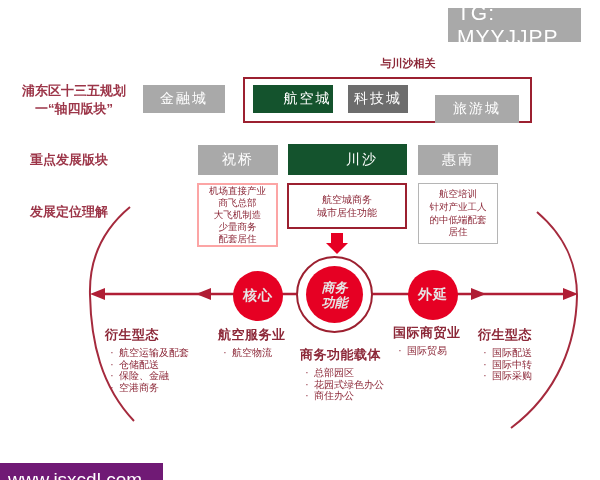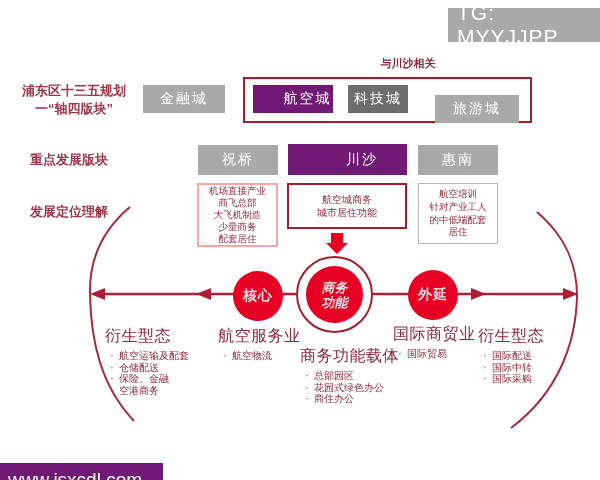--- a/index.html
+++ b/index.html
@@ -5,21 +5,21 @@
   * { margin: 0; padding: 0; box-sizing: border-box; }
   body { font-family: "Liberation Sans", "DejaVu Sans", sans-serif; background: #ffffff; }
   .stage {
     position: relative; width: 600px; height: 480px;
     background: #ffffff; overflow: hidden;
   }
   .abs { position: absolute; }
 
   
   .tg-box {
-    left: 448px; top: 8px; width: 152px; height: 34px;
+    left: 448px; top: 8px; width: 133px; height: 34px;
     background: #a9a9a9; color: #ffffff; font-size: 21px;
     display: flex; align-items: center; padding-left: 9px; letter-spacing: 1px;
   }
   .site-box {
     left: 0; top: 448px; width: 163px; height: 33px;
     background: #701a75; color: #ffffff; font-size: 19px;
     display: flex; align-items: center; padding-left: 8px; margin-top: 15px;
   }
 
   
@@ -28,21 +28,21 @@
   .focus-label { left: 30px; top: 151px; }
   .position-label { left: 30px; top: 203px; }
 
   
   .city-box {
     height: 28px; color: #ffffff; font-size: 14px;
     display: flex; align-items: center; justify-content: center; letter-spacing: 2px;
   }
   .bg-gray { background: #a9a9a9; }
   .bg-darkgray { background: #6d6d6d; }
-  .bg-red { background: #701a75; padding-left: 29px; }
+  .bg-red { background: #14532d; padding-left: 29px; }
 
   .caption-related {
     left: 353px; top: 56px; width: 110px; text-align: center;
     color: #8c2838; font-weight: bold; font-size: 11px;
   }
   .group-border {
     left: 243px; top: 77px; width: 289px; height: 46px;
     border: 2px solid #9c2030;
   }
 
@@ -65,21 +65,21 @@
   .circle-core { left: 233px; top: 271px; width: 50px; height: 50px; font-size: 14px; letter-spacing: 1px; }
   .circle-outer-ring {
     left: 296px; top: 256px; width: 77px; height: 77px; border-radius: 50%;
     background: #ffffff; border: 2px solid #9c2030;
   }
   .circle-center { left: 306px; top: 266px; width: 57px; height: 57px; font-size: 13px; line-height: 15px; flex-direction: column; font-style: italic; }
   .circle-ext { left: 408px; top: 270px; width: 50px; height: 50px; font-size: 14px; letter-spacing: 1px; }
 
   
   .group { color: #8c2838; }
-  .group .heading { font-weight: normal; font-size: 16px; margin-bottom: 3px; letter-spacing: 0.5px; }
+  .group .heading { font-weight: bold; font-size: 13px; margin-bottom: 3px; letter-spacing: 0.5px; }
   .group .item { font-size: 10px; line-height: 11.5px; display: flex; }
   .group .bullet { width: 14px; text-align: center; flex: 0 0 14px; }
   .g1 { left: 105px; top: 326px; width: 108px; }
   .g2 { left: 218px; top: 326px; width: 95px; }
   .g3 { left: 300px; top: 346px; width: 125px; }
   .g4 { left: 393px; top: 324px; width: 85px; }
   .g5 { left: 478px; top: 326px; width: 85px; }
 
   svg.layer { position: absolute; left: 0; top: 0; width: 600px; height: 480px; pointer-events: none; }
 </style>

